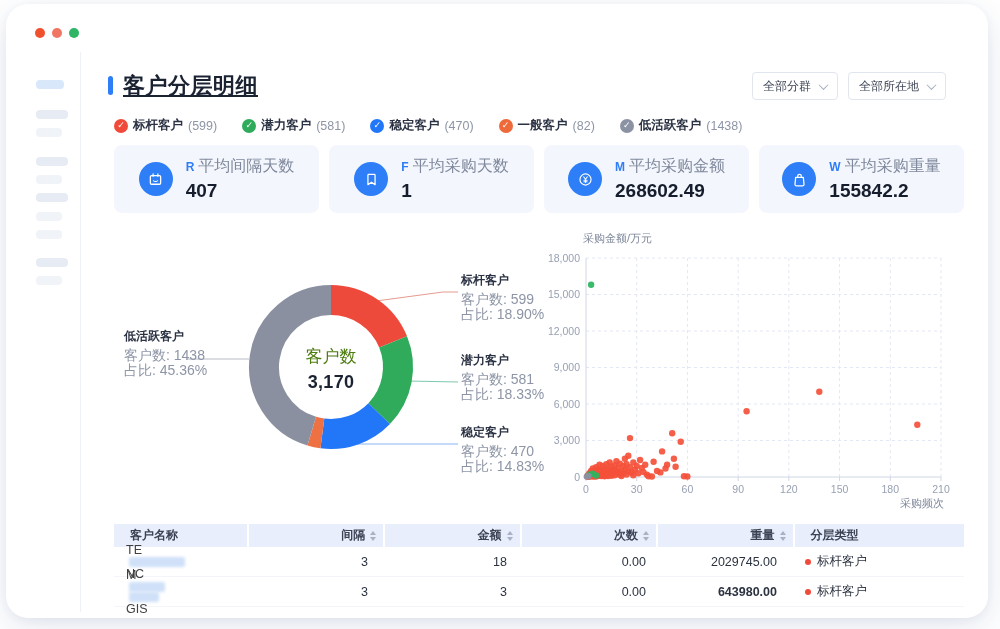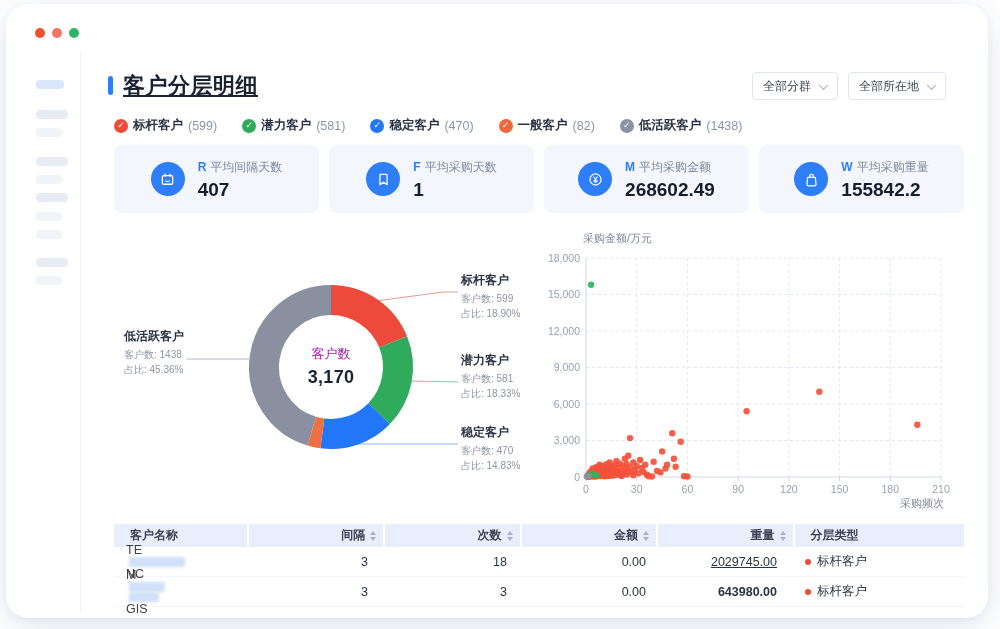--- a/index.html
+++ b/index.html
@@ -26,32 +26,32 @@
   .legend-item{display:flex;align-items:center;gap:5px;cursor:pointer;}
   .legend-icon{width:14px;height:14px;border-radius:50%;display:flex;align-items:center;justify-content:center;
       color:#fff;font-size:9px;line-height:1;}
   .legend-label{font-size:12.5px;font-weight:700;color:#2b3243;}
   .legend-count{font-size:12.5px;color:#8d95a6;}
   
   .cards{position:absolute;left:108px;top:141px;display:flex;gap:10px;}
   .card{width:205px;height:68px;background:#f3f6fc;border-radius:8px;display:flex;align-items:center;justify-content:center;}
   .card-ico{width:34px;height:34px;border-radius:50%;display:flex;align-items:center;justify-content:center;margin-right:13px;}
   .card-letter{font-size:12px;font-weight:700;margin-right:4px;}
-  .card-label{font-size:12px;color:#7f889c;}
+  .card-label{font-size:16px;color:#7f889c;}
   .card-value{font-size:19px;font-weight:700;color:#161d2d;margin-top:3px;}
   
   .callout{position:absolute;width:130px;}
   .callout .t{font-size:12px;font-weight:700;color:#2b3243;margin-bottom:3px;}
-  .callout .l{font-size:10px;color:#8d95a6;line-height:14.5px;}
+  .callout .l{font-size:14px;color:#8d95a6;line-height:14.5px;}
   .callout.c0{left:455px;top:268px;}
   .callout.c1{left:455px;top:348px;}
   .callout.c2{left:455px;top:420px;}
   .callout.c3{left:118px;top:324px;}
   .donut-center{position:absolute;left:265px;top:341px;width:120px;text-align:center;}
-  .donut-center .cl{font-size:13px;color:#a21caf;}
+  .donut-center .cl{font-size:17px;color:#4d7c0f;}
   .donut-center .cv{font-size:18px;font-weight:700;color:#1b2333;margin-top:4px;letter-spacing:.3px;}
   
   .table{position:absolute;left:108px;top:520px;width:850px;font-size:12.5px;}
   .thead{display:flex;height:23px;}
   .th{background:#e8eefb;margin-right:2px;display:flex;align-items:center;font-weight:700;color:#3a4254;font-size:12px;}
   .th:last-child{margin-right:0;}
   .tr{display:flex;height:29px;border-bottom:1px solid #f3f5fa;}
   .td{display:flex;align-items:center;color:#2c3340;}
   .al{justify-content:flex-start;padding-left:16px;}
   .ar{justify-content:flex-end;padding-right:22px;}
@@ -374,28 +374,28 @@
             <span>客户名称</span>
           </div>
           <div class="th ar" style="width: 132px;">
             <span>间隔</span>
             <span class="caret">
               <i class="up"></i>
               <i class="dn"></i>
             </span>
           </div>
           <div class="th ar" style="width: 132px;">
-            <span>次数</span>
+            <span>金额</span>
             <span class="caret">
               <i class="up"></i>
               <i class="dn"></i>
             </span>
           </div>
           <div class="th ar" style="width: 132px;">
-            <span>金额</span>
+            <span>次数</span>
             <span class="caret">
               <i class="up"></i>
               <i class="dn"></i>
             </span>
           </div>
           <div class="th ar" style="width: 124px; padding-left: 8px;">
             <span>重量</span>
             <span class="caret">
               <i class="up"></i>
               <i class="dn"></i>
@@ -410,21 +410,21 @@
             <div class="td al" style="width: 125px; padding-left: 12px;">
               <span class="name-link">
                 <span>TE</span>
                 <span class="redact" style="width: 56px;"></span>
                 <span>NC</span>
               </span>
             </div>
             <div class="td ar" style="width: 117px;">3</div>
             <div class="td ar" style="width: 117px;">18</div>
             <div class="td ar" style="width: 117px;">0.00</div>
-            <div class="td ar" style="width: 109px; text-decoration: underline;">2029745.00</div>
+            <div class="td ar" style="width: 109px;">2029745.00</div>
             <div class="td al" style="width: 159px; padding-left: 6px;">
               <span class="type-dot" style="background: rgb(240, 75, 58);"></span>
               <span>标杆客户</span>
             </div>
           </div>
           <div class="tr">
             <div class="td al" style="width: 125px; padding-left: 12px;">
               <span class="name-link">
                 <span>M</span>
                 <span class="redact" style="width: 36px;"></span>

